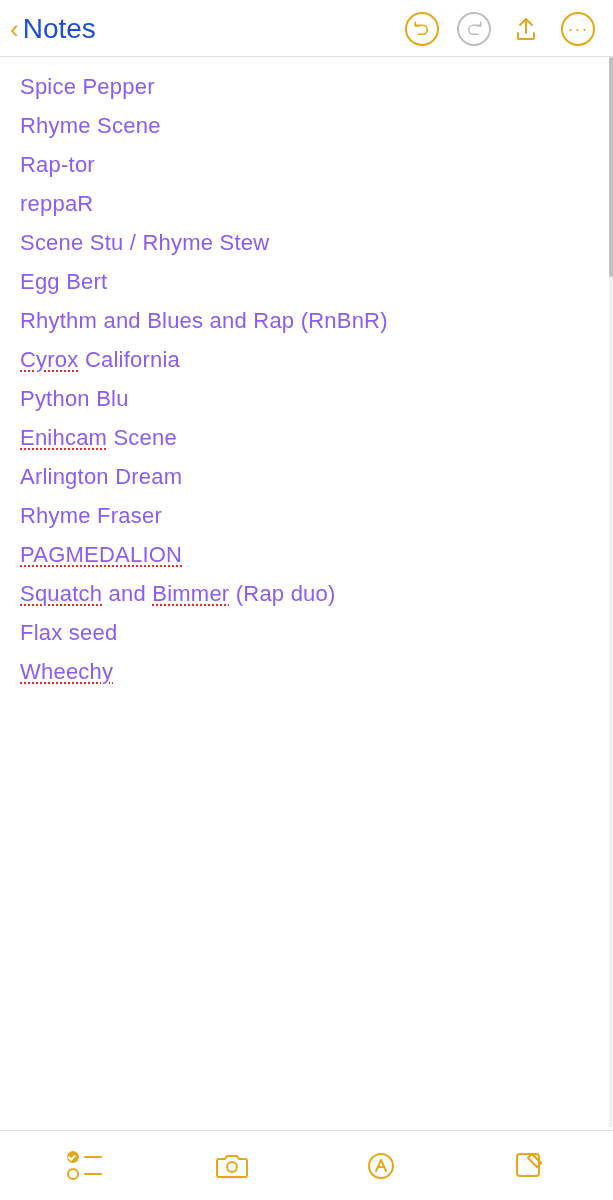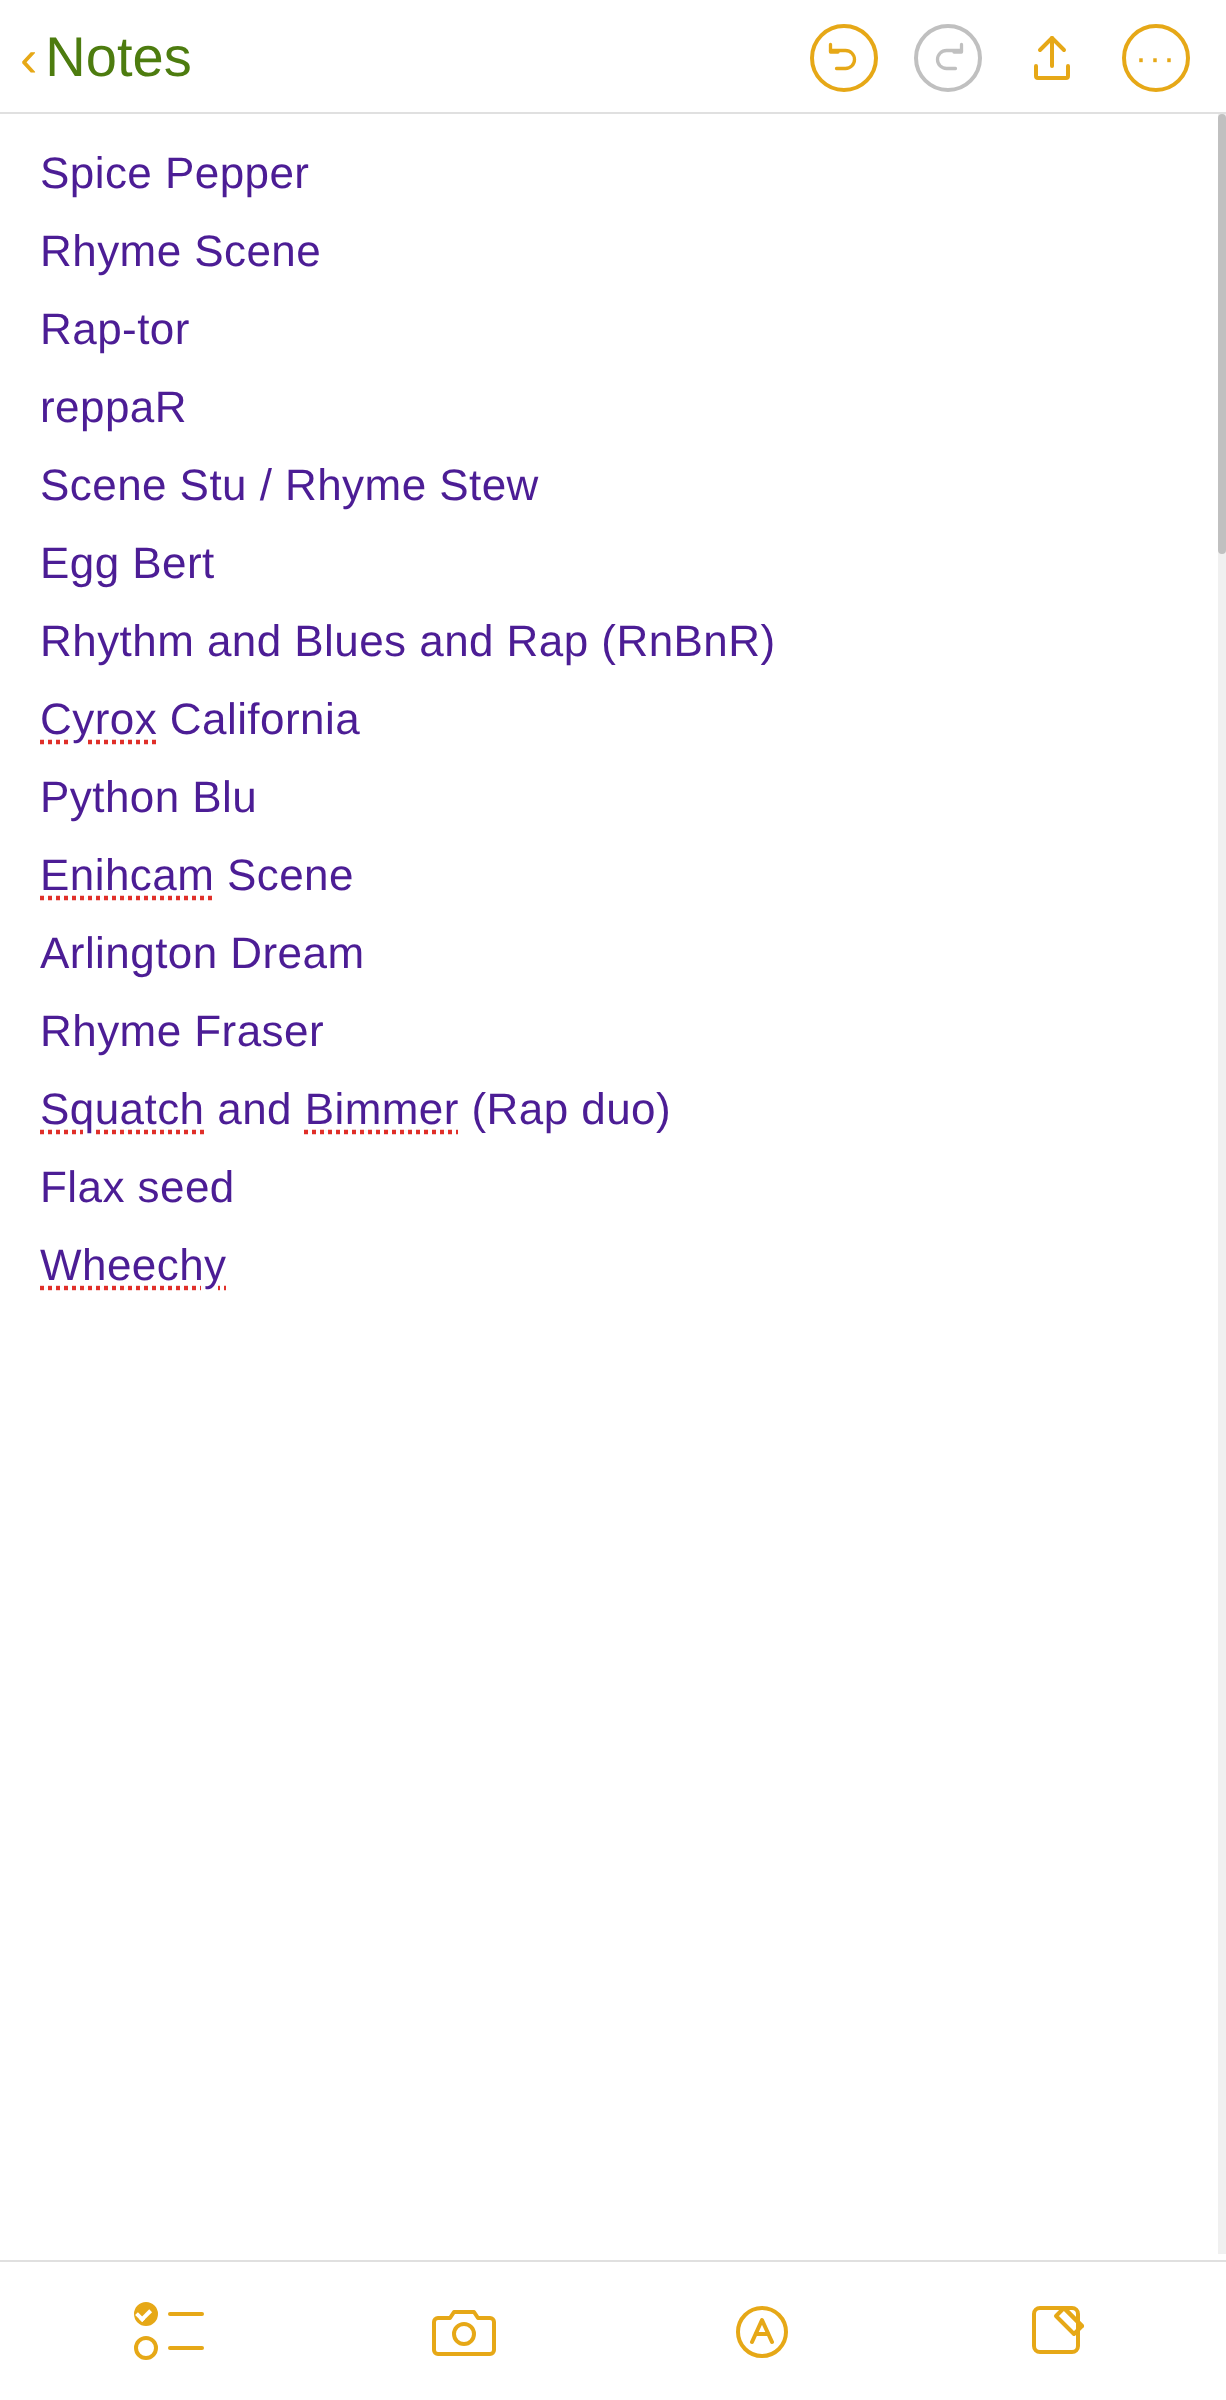--- a/index.html
+++ b/index.html
@@ -35,21 +35,21 @@
 
     .back-arrow {
       color: #e6a817;
       font-size: 26px;
       font-weight: 300;
       line-height: 1;
       cursor: pointer;
     }
 
     .header-title {
-      color: #4d7c0f;
+      color: #1d4ed8;
       font-size: 28px;
       font-weight: 400;
     }
 
     .header-icons {
       display: flex;
       align-items: center;
       gap: 14px;
     }
 
@@ -119,21 +119,21 @@
     }
 
     
     .content {
       padding: 10px 20px 10px 20px;
       line-height: 1.0;
     }
 
     .note-item {
       font-size: 22px;
-      color: #4c1d95;
+      color: #8b5cf6;
       padding: 9px 0 8px 0;
       font-weight: 400;
       letter-spacing: 0.01em;
     }
 
     .spell-error {
       text-decoration: underline;
       text-decoration-style: dotted;
       text-decoration-color: #e0302a;
       text-underline-offset: 3px;
@@ -304,20 +304,23 @@
     </div>
 
     <div class="note-item">
       <span>Arlington Dream</span>
     </div>
 
     <div class="note-item">
       <span>Rhyme Fraser</span>
     </div>
 
+    <div class="note-item">
+      <span class="spell-error">PAGMEDALION</span>
+    </div>
 
     <div class="note-item">
       <span class="spell-error">Squatch</span><span> and </span><span class="spell-error">Bimmer</span><span> (Rap duo)</span>
     </div>
 
     <div class="note-item">
       <span>Flax seed</span>
     </div>
 
     <div class="note-item">

